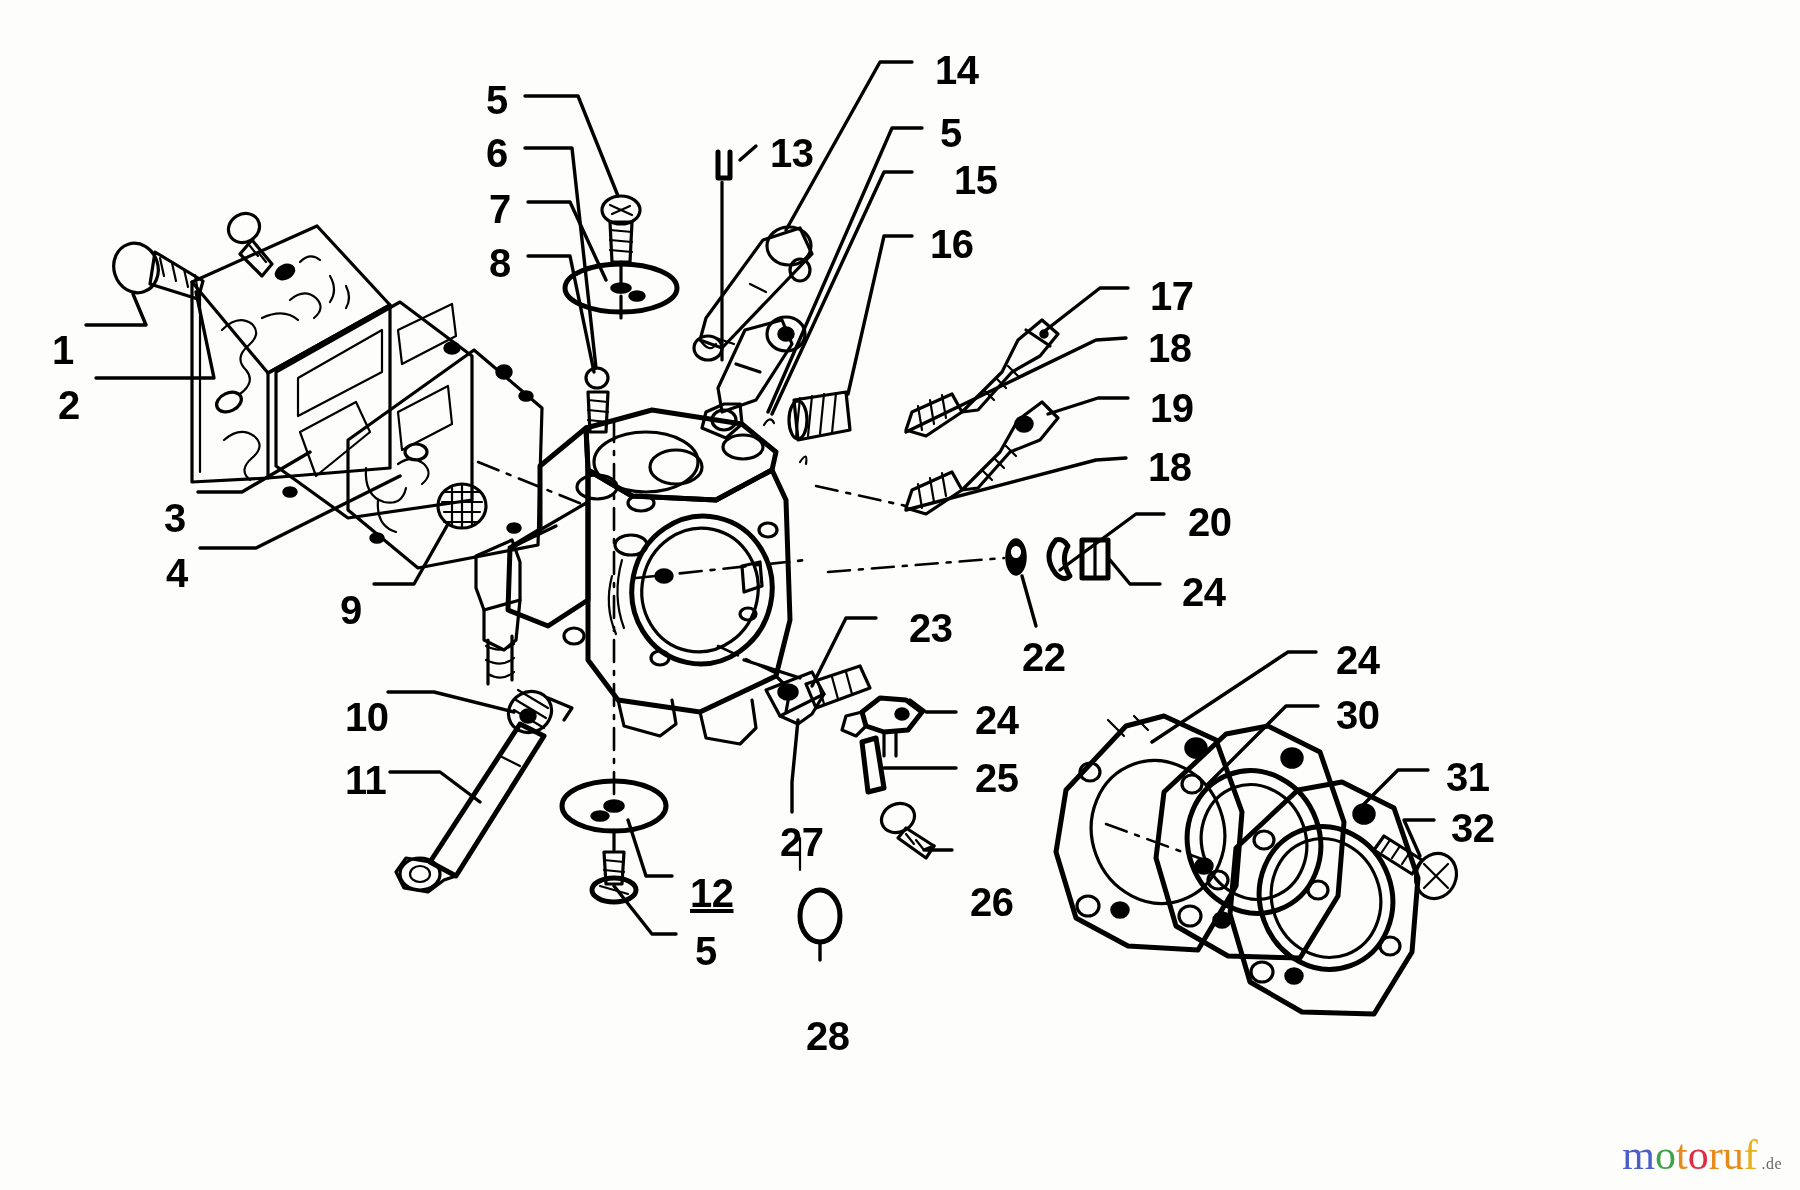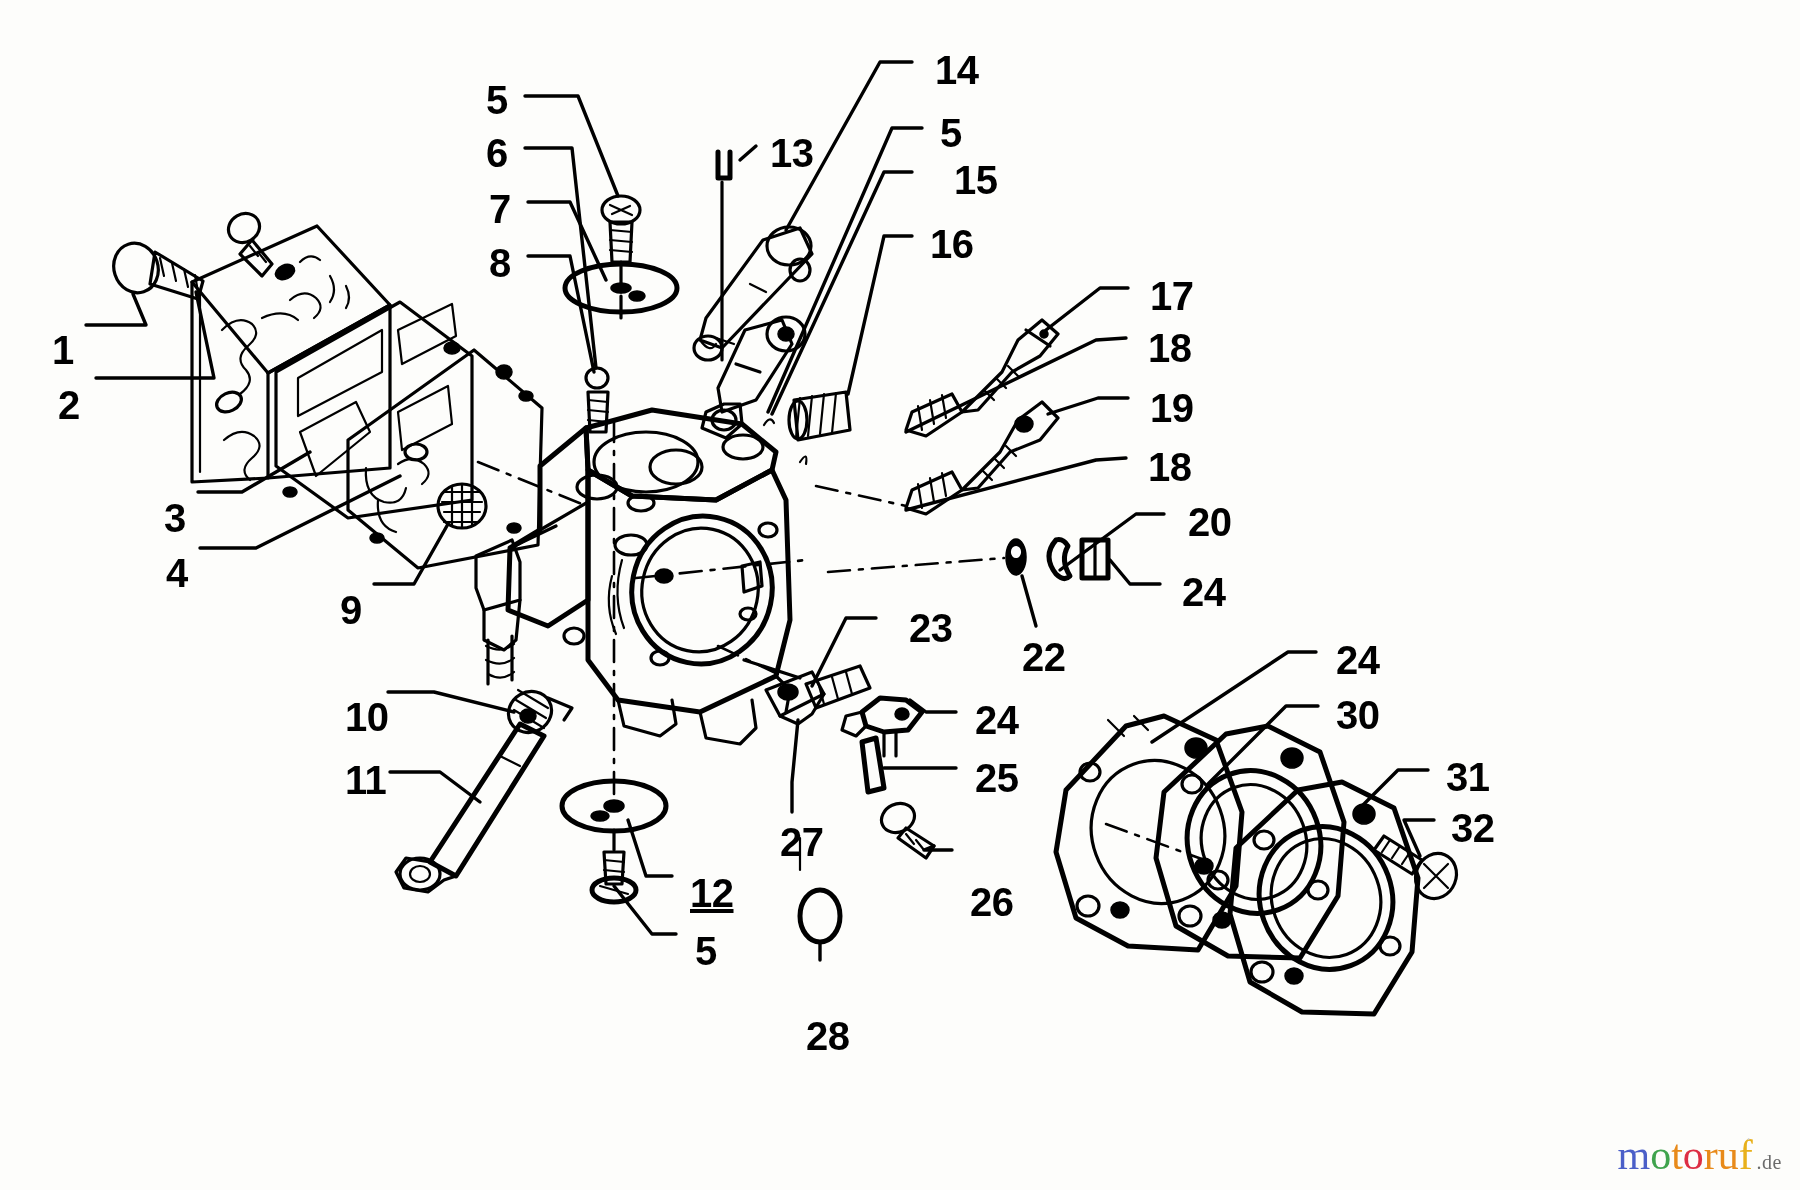--- a/index.html
+++ b/index.html
@@ -91,21 +91,21 @@
   }
   #watermark .wm-word { font-size: 42px; }
   #watermark .wm-dot {
     font-size: 15px;
     vertical-align: super;
     position: relative;
     top: -14px;
     left: -6px;
   }
   #watermark .wm-tld {
-    font-size: 20px;
+    font-size: 16px;
     color: #6b6b6b;
     letter-spacing: 0.5px;
   }
 </style>
 </head>
 <body>
 
 <div id="page">
 
   <svg class="diagram" viewBox="0 0 1800 1190">

